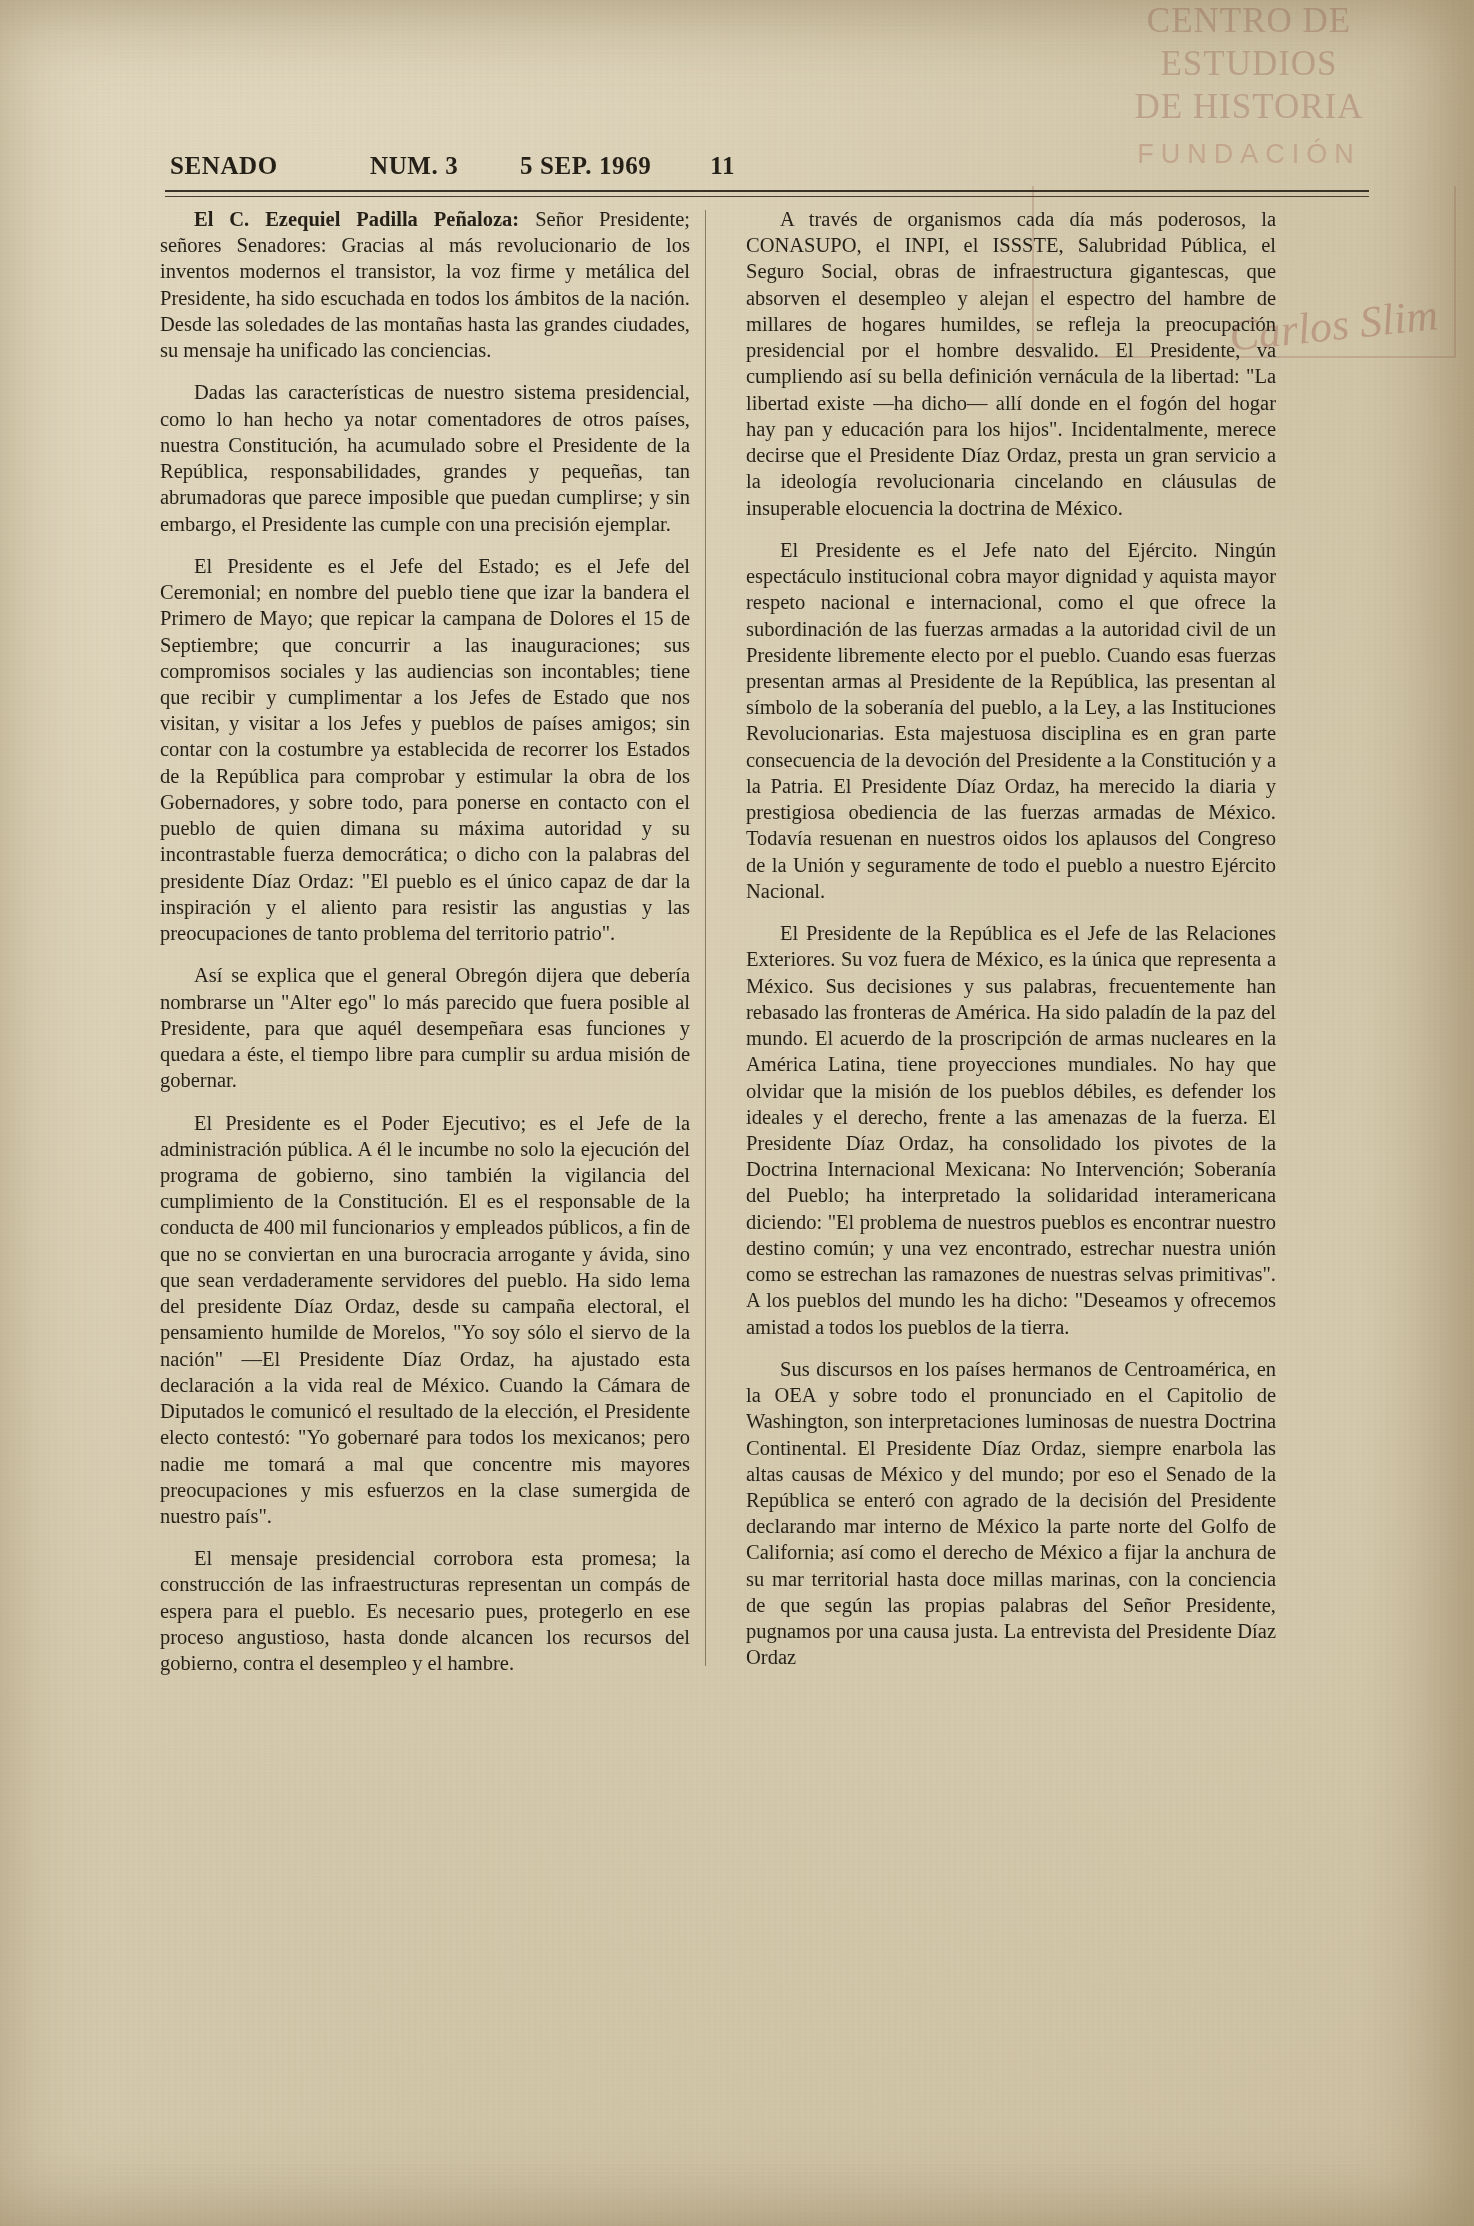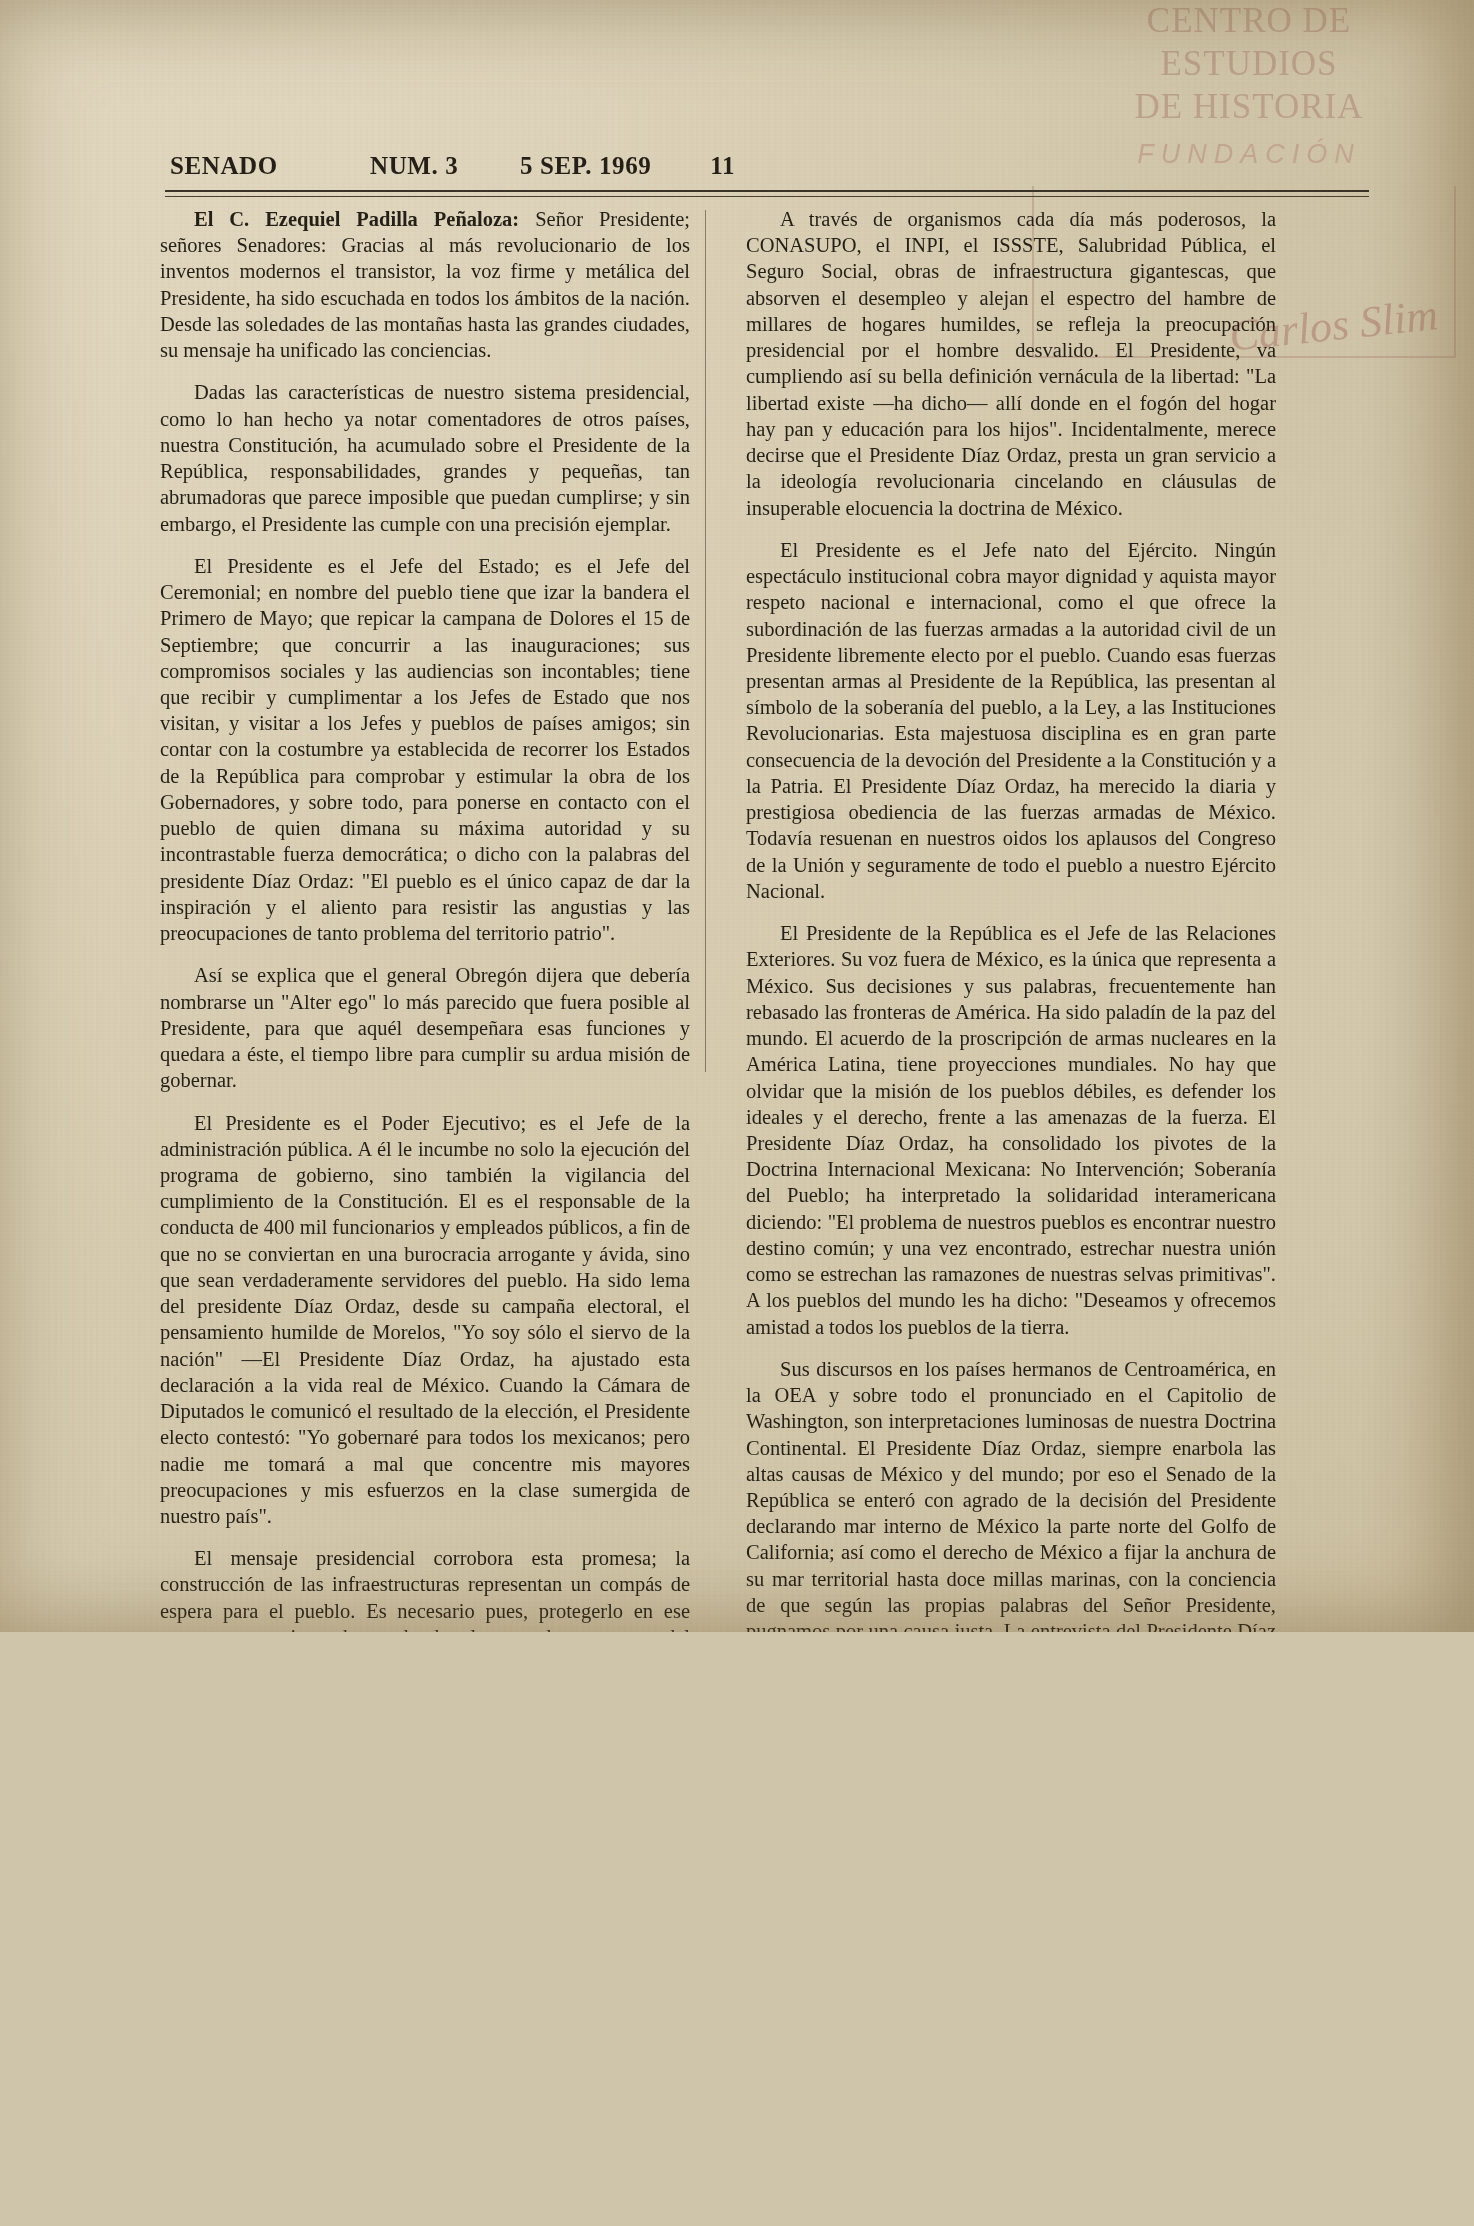--- a/index.html
+++ b/index.html
@@ -3,21 +3,21 @@
 <meta charset="utf-8">
 <style>
   html, body {
     margin: 0;
     padding: 0;
     background: #cfc5ab;
   }
   .page {
     position: relative;
     width: 1474px;
-    height: 1632px;
+    height: 2226px;
     background: #d7cdb4;
     background-image:
       radial-gradient(ellipse at 20% 12%, rgba(225,216,192,0.85) 0%, rgba(225,216,192,0) 55%),
       radial-gradient(ellipse at 75% 60%, rgba(219,209,183,0.7) 0%, rgba(219,209,183,0) 60%),
       linear-gradient(115deg, #ded4ba 0%, #d4c9ad 40%, #cdc1a3 75%, #c9bc9c 100%);
     overflow: hidden;
     font-family: "Liberation Serif", serif;
     color: #241f17;
   }
   .grain {
@@ -53,21 +53,20 @@
     padding: 3px 0;
   }
   .stamp .l.small { font-size: 31px; }
   .stamp .fnd {
     display: block;
     font-family: "Liberation Sans", sans-serif;
     font-size: 27px;
     letter-spacing: 7px;
     margin-top: 12px;
     color: #bb9480;
-    font-style: italic;
   }
   .signature {
     position: absolute;
     top: 300px;
     right: 36px;
     font-family: "Liberation Serif", serif;
     font-style: italic;
     font-size: 44px;
     color: #b48d79;
     opacity: .72;

